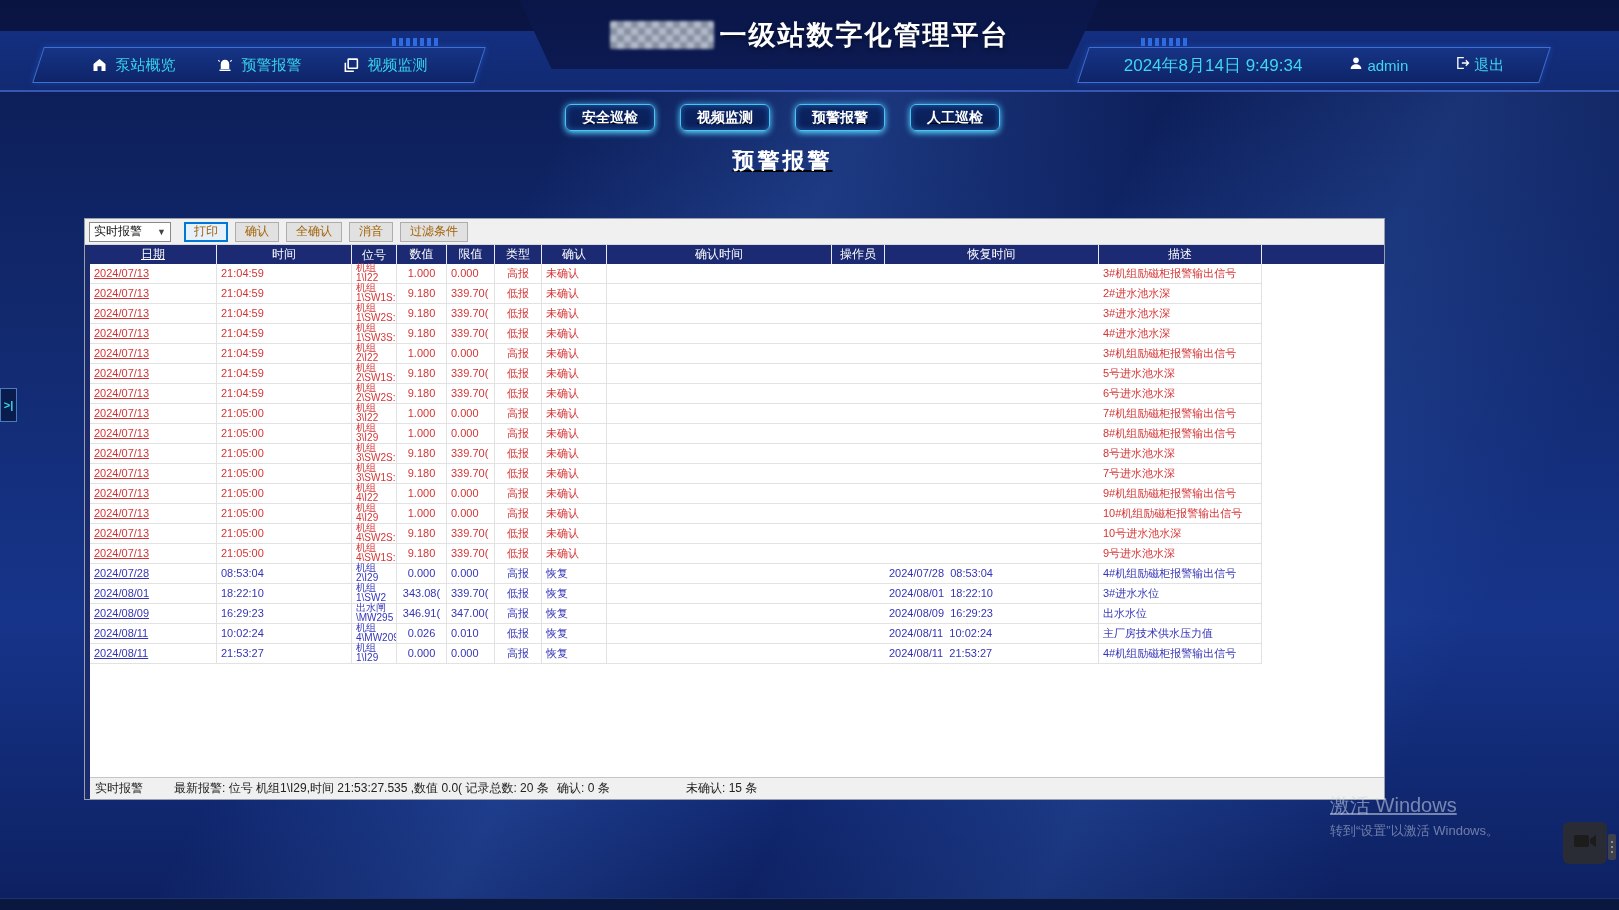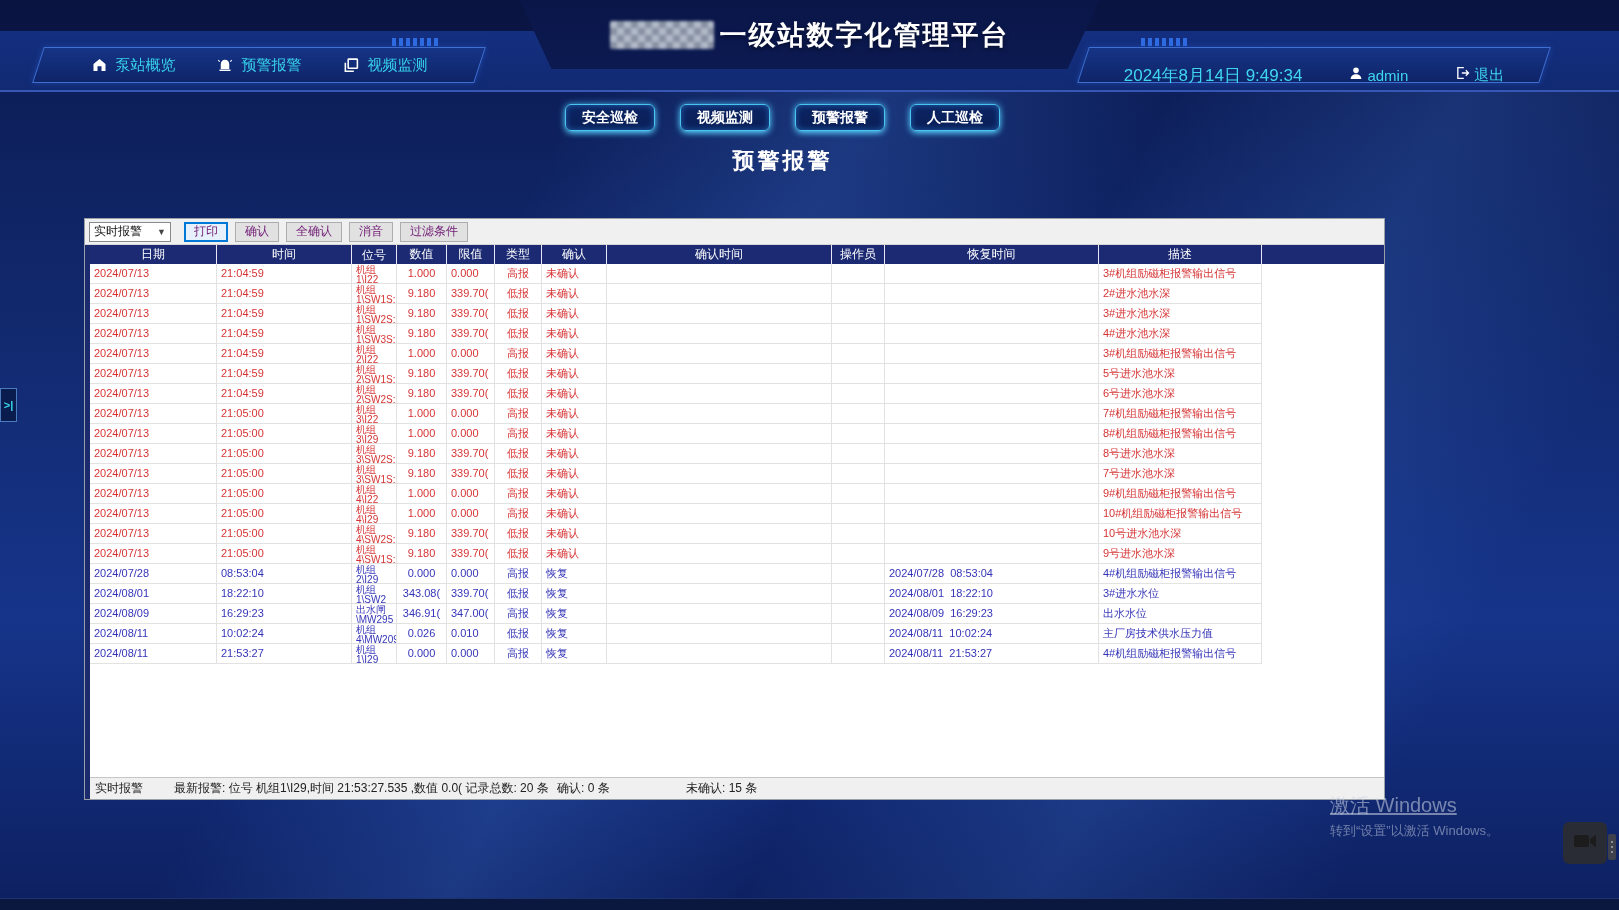--- a/index.html
+++ b/index.html
@@ -40,56 +40,56 @@
   .ticks { position:absolute; top:-9px; width:46px; height:8px;
     background:repeating-linear-gradient(90deg,#2e6be0 0 4px,rgba(0,0,0,0) 4px 7px); }
   .nav-left { left:38px; width:442px; }
   .nav-left .ticks { right:42px; }
   .nav-right { left:1083px; width:462px; }
   .nav-right .ticks { left:58px; }
   .nav-left .content { justify-content:center; gap:40px; }
   .nav-item { display:flex; align-items:center; gap:8px; cursor:pointer; }
   .nav-item svg { display:block; }
   .nav-label { color:#38d3ec; font-size:15px; }
-  .nav-right .content { justify-content:center; gap:46px;margin-top:10px; }
+  .nav-right .content { justify-content:center; gap:46px; }
   .dt-text { color:#3fd6ef; font-size:17px; }
   .user-box,.logout-box { display:flex; align-items:center; gap:3px; cursor:pointer; }
   .user-label,.logout-label { color:#3fd6ef; font-size:15px; }
   
-  .center-zone { position:absolute; left:0; top:104px; width:1565px; text-align:center; }
+  .center-zone { position:absolute; left:0; top:104px; width:1565px; text-align:center;text-decoration:underline; }
   .qbtn-row { display:flex; justify-content:center; gap:25px; }
   .qbtn { min-width:90px; height:27px; padding:0 12px;
     background:linear-gradient(180deg,#0b2462,#0a1f58);
     border:1px solid #49c4ef; border-radius:6px;
     color:#fff; font-size:14px; font-weight:bold; line-height:25px;
     box-shadow:0 0 7px rgba(80,200,255,.75), inset 0 0 6px rgba(60,160,255,.5), 0 3px 7px -2px #5fd8ff;
     cursor:pointer; }
   .page-title { margin-top:15px; color:#ffffff; font-size:22px; font-weight:bold; letter-spacing:3px; }
   
   .panel { position:absolute; left:84px; top:218px; width:1301px; height:582px;
     background:#ffffff; border:1px solid #9aa0a8; display:flex; flex-direction:column; }
   .toolbar { height:26px; background:#f0f0f0; display:flex; align-items:center; padding:0 4px; gap:7px;
     border-bottom:1px solid #d8d8d8; }
   .wselect { width:82px; height:20px; background:#fff; border:1px solid #8a8a8a;
     font-size:12px; color:#111; display:flex; align-items:center; padding:0 4px; cursor:pointer; }
   .wselect .sel-txt { flex:1; }
   .wselect .chev { font-size:9px; color:#444; }
   .wbtn { height:20px; padding:0 9px; background:#e1e1e1; border:1px solid #adadad;
-    font-size:12px; color:#701a75; font-family:inherit; cursor:pointer; }
+    font-size:12px; color:#a16207; font-family:inherit; cursor:pointer; }
   .wbtn.focused { border:1px solid #0078d7; box-shadow:inset 0 0 0 1px #0078d7; background:#e7f1fb; margin-left:6px; }
   .gridwrap { flex:1; border-left:5px solid #1c2b6e; display:flex; flex-direction:column; overflow:hidden; }
   .ghead { height:19px; background:#1b2a73; display:flex; }
   .ghead .hcell { color:#fff; font-size:12px; text-align:center; line-height:18px;
     border-right:1px solid #e8e8f4; overflow:hidden; white-space:nowrap; }
   .tbody { }
-  .trow { display:flex; height:20px; color:var(--alarm-red,#d63333); cursor:default; }
+  .trow { display:flex; height:20px; color:var(--alarm-red,#d63333); cursor:default;align-items:flex-end; }
   .trow.rec { color:var(--rec-blue,#3434b8); }
   .cell { font-size:11px; line-height:19px; padding:0 4px; border-right:1px solid #e2e2e2;
     border-bottom:1px solid #e2e2e2; overflow:hidden; white-space:nowrap; }
-  .c0{width:127px;} .c1{width:135px;}
+  .c0{width:127px;text-decoration:underline;} .c1{width:135px;}
   .c2{width:45px; font-size:10px; line-height:10px; white-space:pre-line; padding-top:1px;}
   .c3{width:50px; text-align:center;} .c4{width:48px; text-align:left;}
   .c5{width:47px; text-align:center;} .c6{width:65px;}
   .c7{width:225px;} .c8{width:53px;} .c9{width:214px; white-space:pre;}
   .c10{width:163px;}
   .filler { flex:1; background:#fff; }
   .statusbar { height:22px; background:#f0f0f0; border-top:1px solid #c6c6c6;
     display:flex; align-items:center; font-size:12px; color:#222; }
   .seg { white-space:pre; overflow:hidden; }
   .seg-mode{ width:84px; padding-left:5px; }

